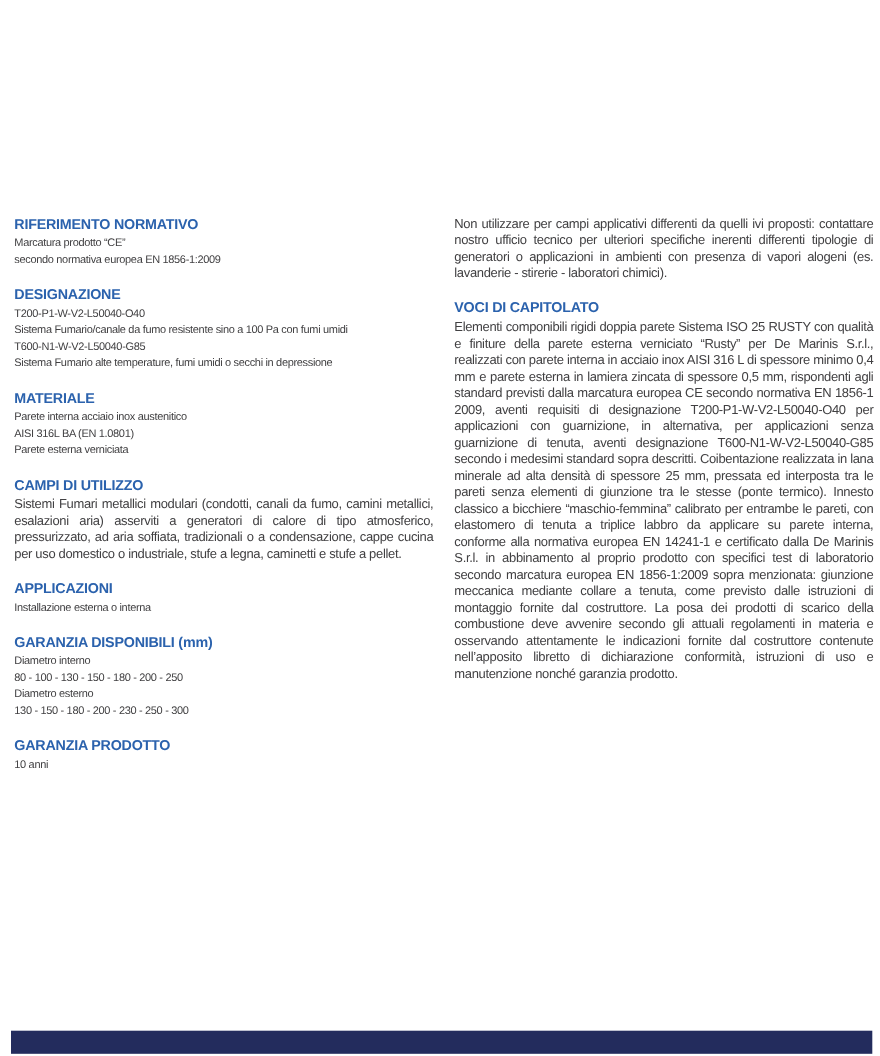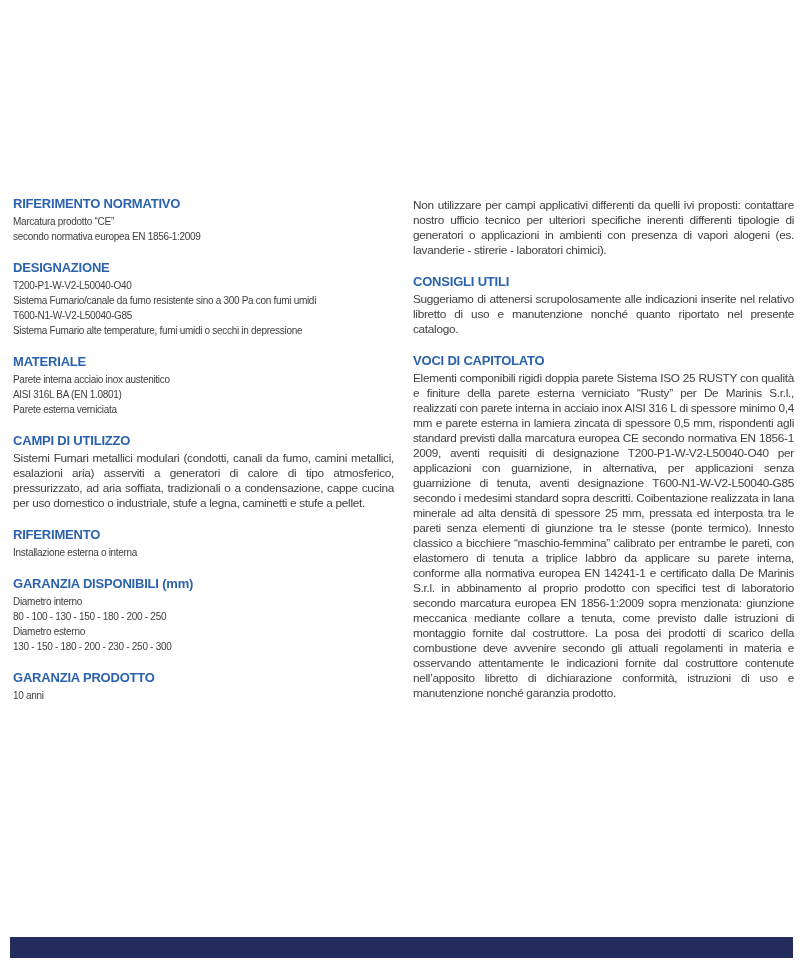--- a/index.html
+++ b/index.html
@@ -14,21 +14,20 @@
     background: #ffffff;
     overflow: hidden;
     font-family: "Liberation Sans", sans-serif;
   }
   .columns {
     position: absolute;
     top: 196px;
     left: 13px;
     display: flex;
     gap: 19px;
-    align-items: center;
   }
   .col {
     width: 381px;
   }
   .sec {
     margin: 0 0 16px 0;
   }
   .sec-title {
     font-size: 13px;
     font-weight: bold;
@@ -80,40 +79,40 @@
 
       <div class="sec">
         <h3 class="sec-title">RIFERIMENTO NORMATIVO</h3>
         <div class="line">Marcatura prodotto “CE”</div>
         <div class="line">secondo normativa europea EN 1856-1:2009</div>
       </div>
 
       <div class="sec">
         <h3 class="sec-title">DESIGNAZIONE</h3>
         <div class="line">T200-P1-W-V2-L50040-O40</div>
-        <div class="line">Sistema Fumario/canale da fumo resistente sino a 300 Pa con fumi umidi</div>
+        <div class="line">Sistema Fumario/canale da fumo resistente sino a 100 Pa con fumi umidi</div>
         <div class="line">T600-N1-W-V2-L50040-G85</div>
         <div class="line">Sistema Fumario alte temperature, fumi umidi o secchi in depressione</div>
       </div>
 
       <div class="sec">
         <h3 class="sec-title">MATERIALE</h3>
         <div class="line">Parete interna acciaio inox austenitico</div>
         <div class="line">AISI 316L BA (EN 1.0801)</div>
         <div class="line">Parete esterna verniciata</div>
       </div>
 
 
       <div class="sec">
         <h3 class="sec-title">CAMPI DI UTILIZZO</h3>
         <p class="para">Sistemi Fumari metallici modulari (condotti, canali da fumo, camini metallici, esalazioni aria) asserviti a generatori di calore di tipo atmosferico, pressurizzato, ad aria soffiata, tradizionali o a condensazione, cappe cucina per uso domestico o industriale, stufe a legna, caminetti e stufe a pellet.</p>
       </div>
 
       <div class="sec">
-        <h3 class="sec-title">RIFERIMENTO</h3>
+        <h3 class="sec-title">APPLICAZIONI</h3>
         <div class="line">Installazione esterna o interna</div>
       </div>
 
       <div class="sec">
         <h3 class="sec-title">GARANZIA DISPONIBILI (mm)</h3>
         <div class="line">Diametro interno</div>
         <div class="line">80 - 100 - 130 - 150 - 180 - 200 - 250</div>
         <div class="line">Diametro esterno</div>
         <div class="line">130 - 150 - 180 - 200 - 230 - 250 - 300</div>
       </div>
@@ -124,24 +123,20 @@
       </div>
 
     </div>
 
     <div class="col">
 
       <div class="sec">
         <p class="para">Non utilizzare per campi applicativi differenti da quelli ivi proposti: contattare nostro ufficio tecnico per ulteriori specifiche inerenti differenti tipologie di generatori o applicazioni in ambienti con presenza di vapori alogeni (es. lavanderie - stirerie - laboratori chimici).</p>
       </div>
 
-      <div class="sec">
-        <h3 class="sec-title">CONSIGLI UTILI</h3>
-        <p class="para">Suggeriamo di attenersi scrupolosamente alle indicazioni inserite nel relativo libretto di uso e manutenzione nonché quanto riportato nel presente catalogo.</p>
-      </div>
 
       <div class="sec">
         <h3 class="sec-title">VOCI DI CAPITOLATO</h3>
         <p class="para">Elementi componibili rigidi doppia parete Sistema ISO 25 RUSTY con qualità e finiture della parete esterna verniciato “Rusty” per De Marinis S.r.l., realizzati con parete interna in acciaio inox AISI 316 L di spessore minimo 0,4 mm e parete esterna in lamiera zincata di spessore 0,5 mm, rispondenti agli standard previsti dalla marcatura europea CE secondo normativa EN 1856-1 2009, aventi requisiti di designazione T200-P1-W-V2-L50040-O40 per applicazioni con guarnizione, in alternativa, per applicazioni senza guarnizione di tenuta, aventi designazione T600-N1-W-V2-L50040-G85 secondo i medesimi standard sopra descritti. Coibentazione realizzata in lana minerale ad alta densità di spessore 25 mm, pressata ed interposta tra le pareti senza elementi di giunzione tra le stesse (ponte termico). Innesto classico a bicchiere “maschio-femmina” calibrato per entrambe le pareti, con elastomero di tenuta a triplice labbro da applicare su parete interna, conforme alla normativa europea EN 14241-1 e certificato dalla De Marinis S.r.l. in abbinamento al proprio prodotto con specifici test di laboratorio secondo marcatura europea EN 1856-1:2009 sopra menzionata: giunzione meccanica mediante collare a tenuta, come previsto dalle istruzioni di montaggio fornite dal costruttore. La posa dei prodotti di scarico della combustione deve avvenire secondo gli attuali regolamenti in materia e osservando attentamente le indicazioni fornite dal costruttore contenute nell’apposito libretto di dichiarazione conformità, istruzioni di uso e manutenzione nonché garanzia prodotto.</p>
       </div>
 
     </div>
 
   </div>
 

